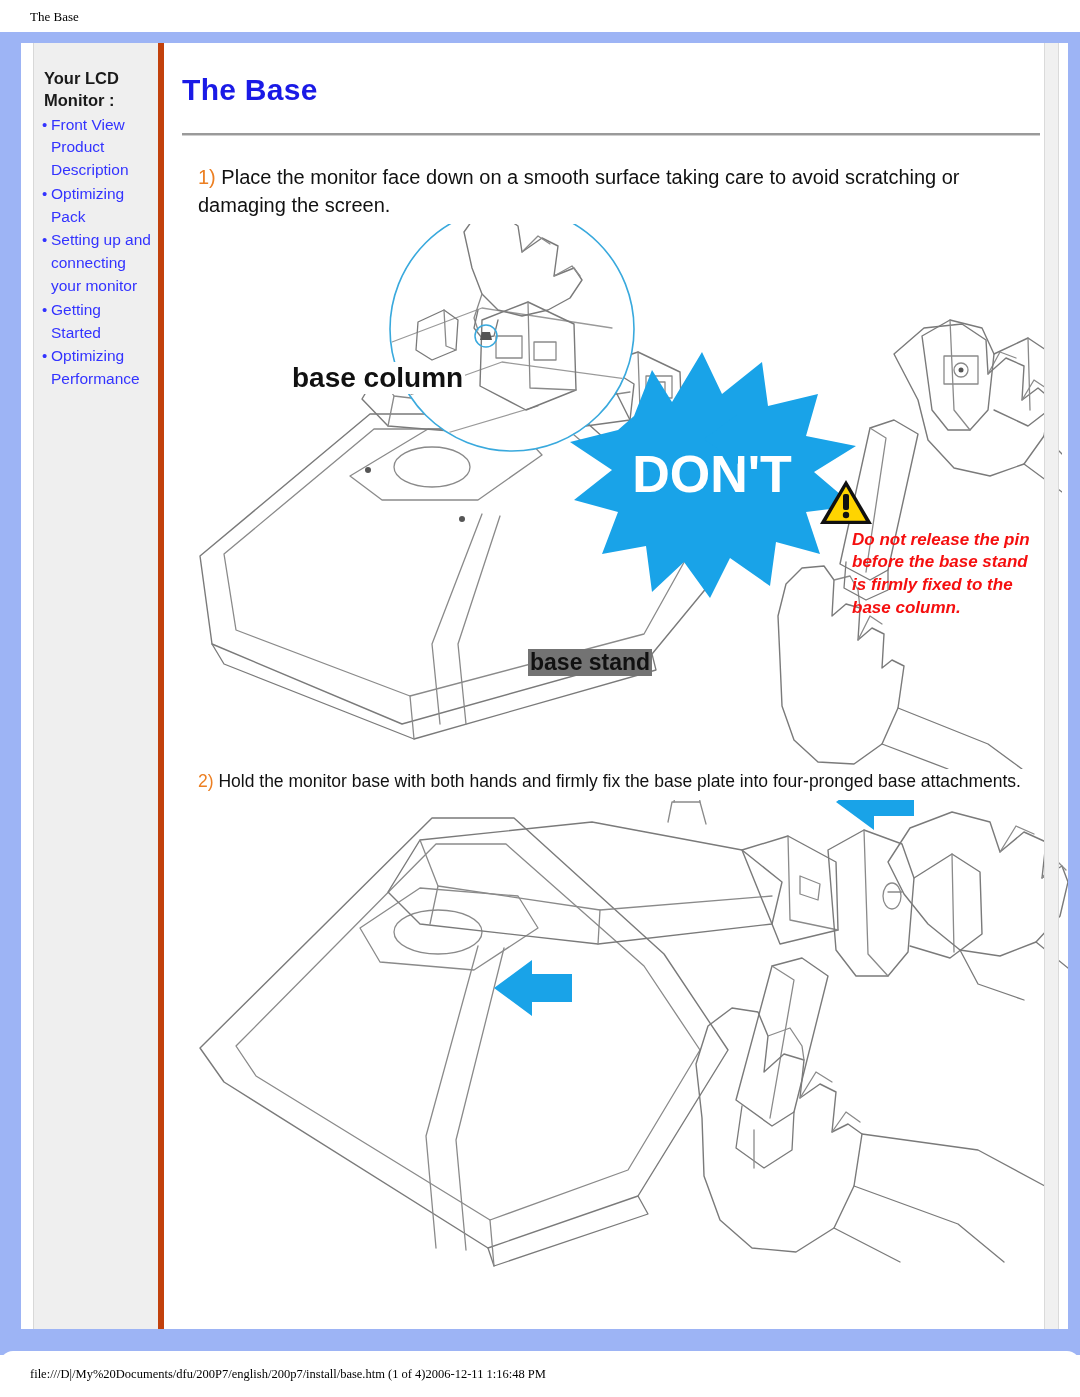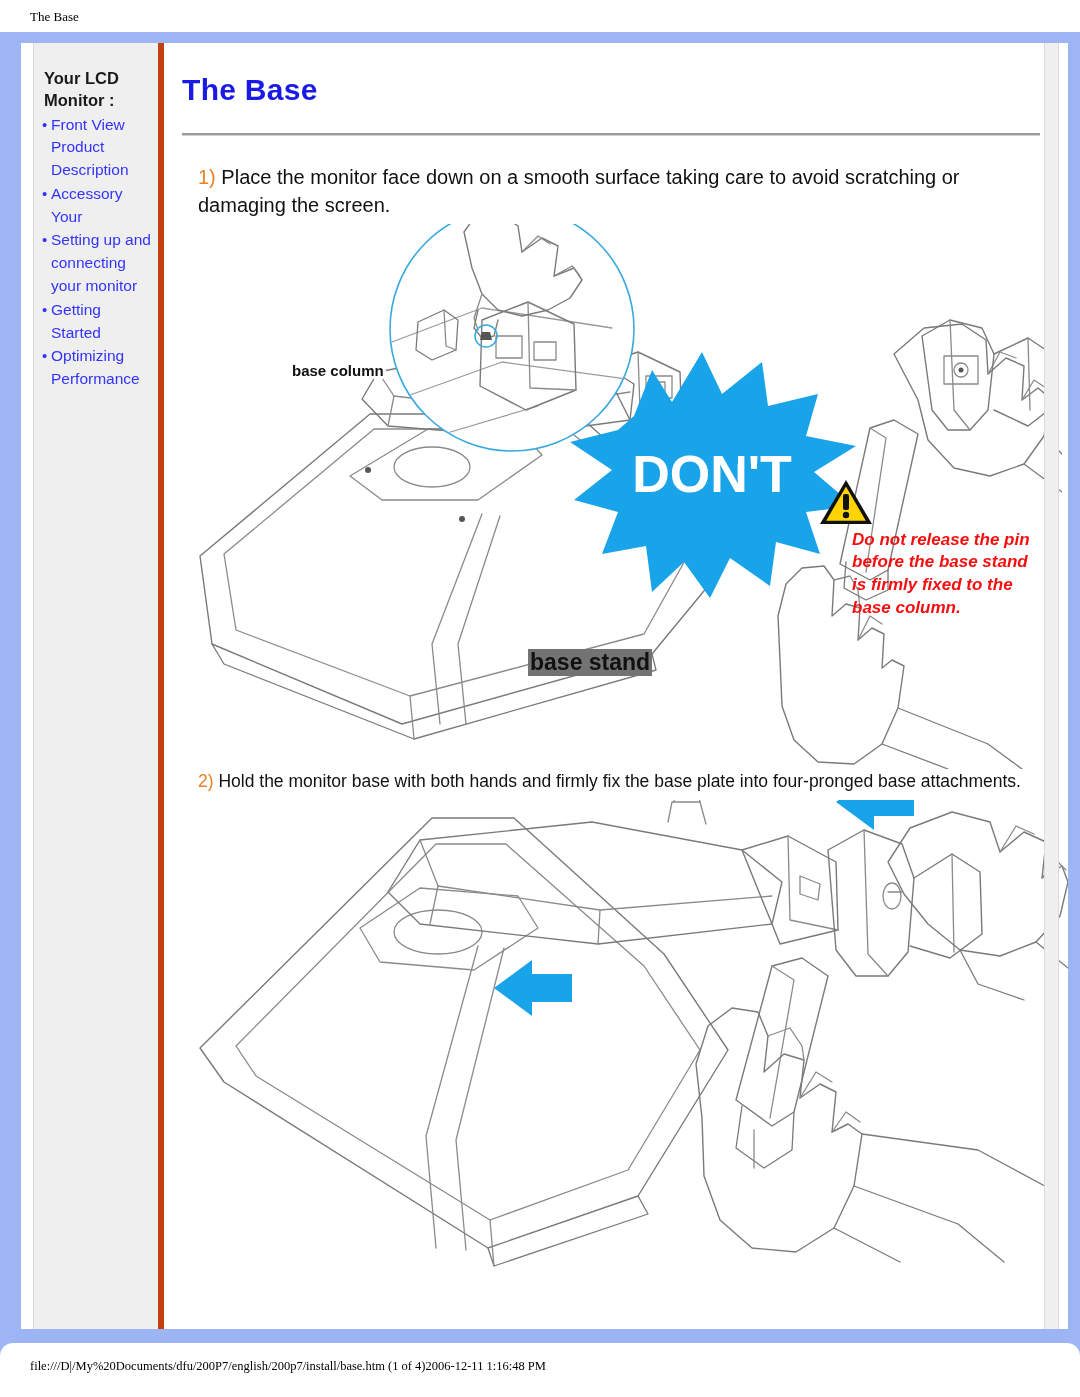--- a/index.html
+++ b/index.html
@@ -23,21 +23,21 @@
     height: 32px;
     font-family: "Liberation Serif", serif;
     font-size: 13px;
     color: #000;
     padding: 9px 0 0 30px;
     box-sizing: border-box;
     background: #fff;
   }
   .print-footer {
     position: absolute;
-    bottom: 12px; left: 0;
+    bottom: 4px; left: 0;
     width: 1080px;
     height: 42px;
     font-family: "Liberation Serif", serif;
     font-size: 12.5px;
     color: #000;
     padding: 16px 0 0 30px;
     box-sizing: border-box;
     background: #fff;
     white-space: nowrap;
     border-radius: 13px;
@@ -215,21 +215,21 @@
 
     <div class="left-rail"></div>
 
     <nav class="sidebar">
       <div class="sidebar-title">Your LCD Monitor :</div>
       <div class="nav-list">
         <a class="nav-item" href="#">
           <span class="bullet">•</span><span>Front View Product Description</span>
         </a>
         <a class="nav-item" href="#">
-          <span class="bullet">•</span><span>Accessory Your</span>
+          <span class="bullet">•</span><span>Optimizing Pack</span>
         </a>
         <a class="nav-item" href="#">
           <span class="bullet">•</span><span>Setting up and connecting your monitor</span>
         </a>
         <a class="nav-item" href="#">
           <span class="bullet">•</span><span>Getting Started</span>
         </a>
         <a class="nav-item" href="#">
           <span class="bullet">•</span><span>Optimizing Performance</span>
         </a>
@@ -339,21 +339,21 @@
 
           <g>
             <polygon points="452,192 470,146 490,178 520,128 540,170 580,138 586,182 636,170 624,212 674,222 632,248 672,282 624,288 638,330 594,318 588,362 548,334 528,374 502,338 470,368 464,322 420,330 436,288 392,276 430,246 388,218 436,206" fill="#19a3e8"></polygon>
             <text x="530" y="268" font-family="Liberation Sans, sans-serif" font-size="52" font-weight="bold" fill="#ffffff" text-anchor="middle">DON'T</text>
           </g>
 
           <polygon points="522,215 556,190 556,203 592,203 592,227 556,227 556,240" fill="#19a3e8"></polygon>
 
         </svg>
 
-        <div style="position:absolute;left:108px;top:138px;font-size:15px;font-weight:bold;color:#111;background:#fff;padding:0 2px;">base column</div>
+        <div style="position:absolute;left:108px;top:138px;font-size:28px;font-weight:bold;color:#111;background:#fff;padding:0 2px;">base column</div>
         <div style="position:absolute;left:346px;top:425px;font-size:23px;font-weight:bold;color:#111;background:#737373;padding:0 2px;">base stand</div>
 
         <div class="warning-box">
           <svg class="warn-icon" width="56" height="50" viewBox="0 0 56 50">
             <polygon points="28,3 54,47 2,47" fill="#111"></polygon>
             <polygon points="28,7 50,45 6,45" fill="#ffd400" stroke="#111" stroke-width="2.5" stroke-linejoin="round"></polygon>
             <rect x="25" y="17" width="6" height="16" rx="2" fill="#111"></rect>
             <circle cx="28" cy="38" r="3.2" fill="#111"></circle>
           </svg>
           <div class="warn-text">Do not release the pin before the base stand is firmly fixed to the base column.</div>

